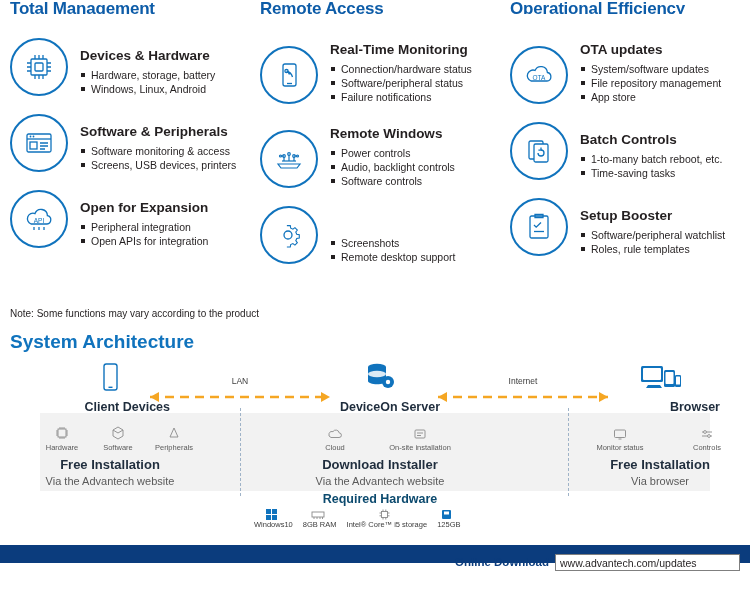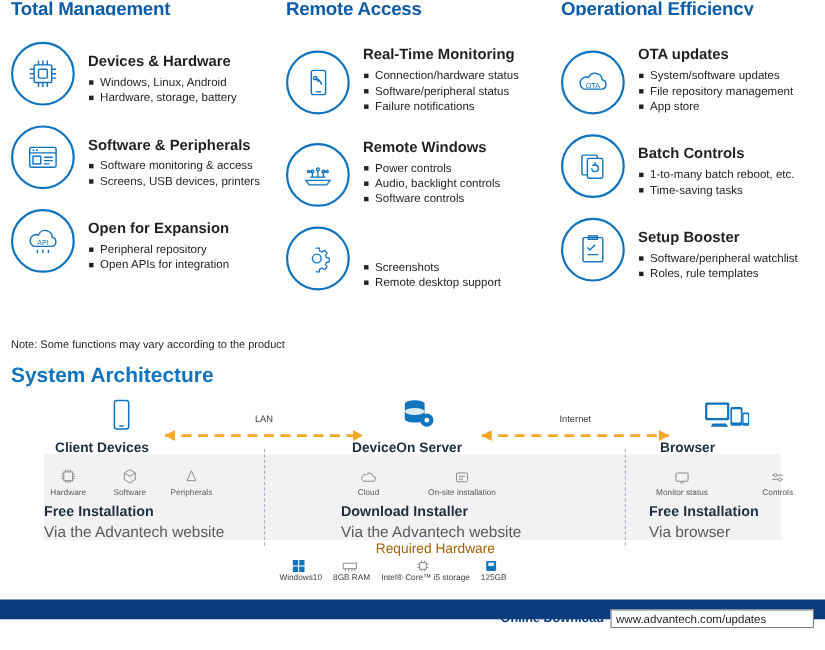--- a/index.html
+++ b/index.html
@@ -64,42 +64,42 @@
 
   .arch {
     position:absolute; left:0; top:360px; width:750px; height:170px;
   }
   .arch-band {
     position:absolute; left:40px; top:53px; width:670px; height:78px;
     background:#f2f2f2;
   }
   .vline { position:absolute; width:1px; border-left:1px dashed #9fb3c8; }
 
-  .node { position:absolute; text-align:left; }
+  .node { position:absolute; text-align:right; }
   .node-icon { height:34px; display:flex; align-items:flex-end; justify-content:center; }
   .node-label { font-size:12.5px; font-weight:bold; color:#1f2d3d; margin-top:6px; white-space:nowrap; }
 
   .arrow-wrap { position:absolute; }
   .arrow-label {
     position:absolute; font-size:8.5px; color:#3c3c3c; width:100%;
     text-align:center; top:-13px;
   }
 
   .subicons { position:absolute; display:flex; }
   .subicon { text-align:center; }
   .subicon .si-glyph { height:20px; display:flex; align-items:flex-end; justify-content:center; }
   .subicon .si-label { font-size:7.5px; color:#5a5a5a; margin-top:3px; white-space:nowrap; }
 
-  .inst { position:absolute; }
+  .inst { position:absolute; text-align:center; }
   .inst-title { font-size:13px; font-weight:bold; color:#1f2d3d; white-space:nowrap; }
-  .inst-sub { font-size:14px; color:#5a5a5a; margin-top:3px; white-space:nowrap; }
+  .inst-sub { font-size:11px; color:#5a5a5a; margin-top:3px; white-space:nowrap; }
 
   .req-title {
-    position:absolute; font-size:12.5px; font-weight:normal; color:#a16207;
-    text-align:right; white-space:nowrap;
+    position:absolute; font-size:12.5px; font-weight:bold; color:#0c4a6e;
+    text-align:center; white-space:nowrap;
   }
   .req-row { position:absolute; display:flex; align-items:center; }
   .req-item { display:flex; align-items:center; margin-right:10px;flex-direction:column; }
   .req-item .ri-glyph { margin-right:4px; display:flex; align-items:center; }
   .req-item .ri-label { font-size:7.5px; color:#3c3c3c; white-space:nowrap; }
 
   
   .footer-bar {
     position:absolute; left:0; top:545px; width:750px; height:18px;
     background:#0b3c7d;
@@ -130,22 +130,22 @@
       <div class="circle">
         <svg width="34" height="34" viewBox="0 0 34 34" fill="none" stroke="#1073bd" stroke-width="1.3">
           <rect x="9" y="9" width="16" height="16" rx="1"></rect>
           <rect x="13" y="13" width="8" height="8" rx="1"></rect>
           <path d="M13 5v4M17 5v4M21 5v4M13 25v4M17 25v4M21 25v4M5 13h4M5 17h4M5 21h4M25 13h4M25 17h4M25 21h4"></path>
         </svg>
       </div>
       <div class="f-body">
         <div class="f-title">Devices &amp; Hardware</div>
         <ul class="f-list">
+          <li>Hardware, storage, battery</li>
           <li>Windows, Linux, Android</li>
-          <li>Hardware, storage, battery</li>
         </ul>
       </div>
     </div>
 
     <div class="feature">
       <div class="circle">
         <svg width="34" height="34" viewBox="0 0 34 34" fill="none" stroke="#1073bd" stroke-width="1.3">
           <rect x="5" y="8" width="24" height="18" rx="1.5"></rect>
           <path d="M5 13h24"></path>
           <circle cx="8.5" cy="10.5" r="0.9" fill="#1073bd" stroke="none"></circle>
@@ -167,21 +167,21 @@
       <div class="circle">
         <svg width="34" height="34" viewBox="0 0 34 34" fill="none" stroke="#1073bd" stroke-width="1.3">
           <path d="M9 22h16a4.2 4.2 0 0 0 .4-8.3A6.4 6.4 0 0 0 13 11.6 4.8 4.8 0 0 0 9 22z"></path>
           <text x="17" y="21" font-size="6.5" fill="#1073bd" stroke="none" text-anchor="middle" font-family="Liberation Sans, sans-serif">API</text>
           <path d="M12 25v3M17 25v3M22 25v3"></path>
         </svg>
       </div>
       <div class="f-body">
         <div class="f-title">Open for Expansion</div>
         <ul class="f-list">
-          <li>Peripheral repository</li>
+          <li>Peripheral integration</li>
           <li>Open APIs for integration</li>
         </ul>
       </div>
     </div>
   </div>
 
   <div class="col">
     <div class="col-head">Remote Access</div>
 
     <div class="feature f1">

